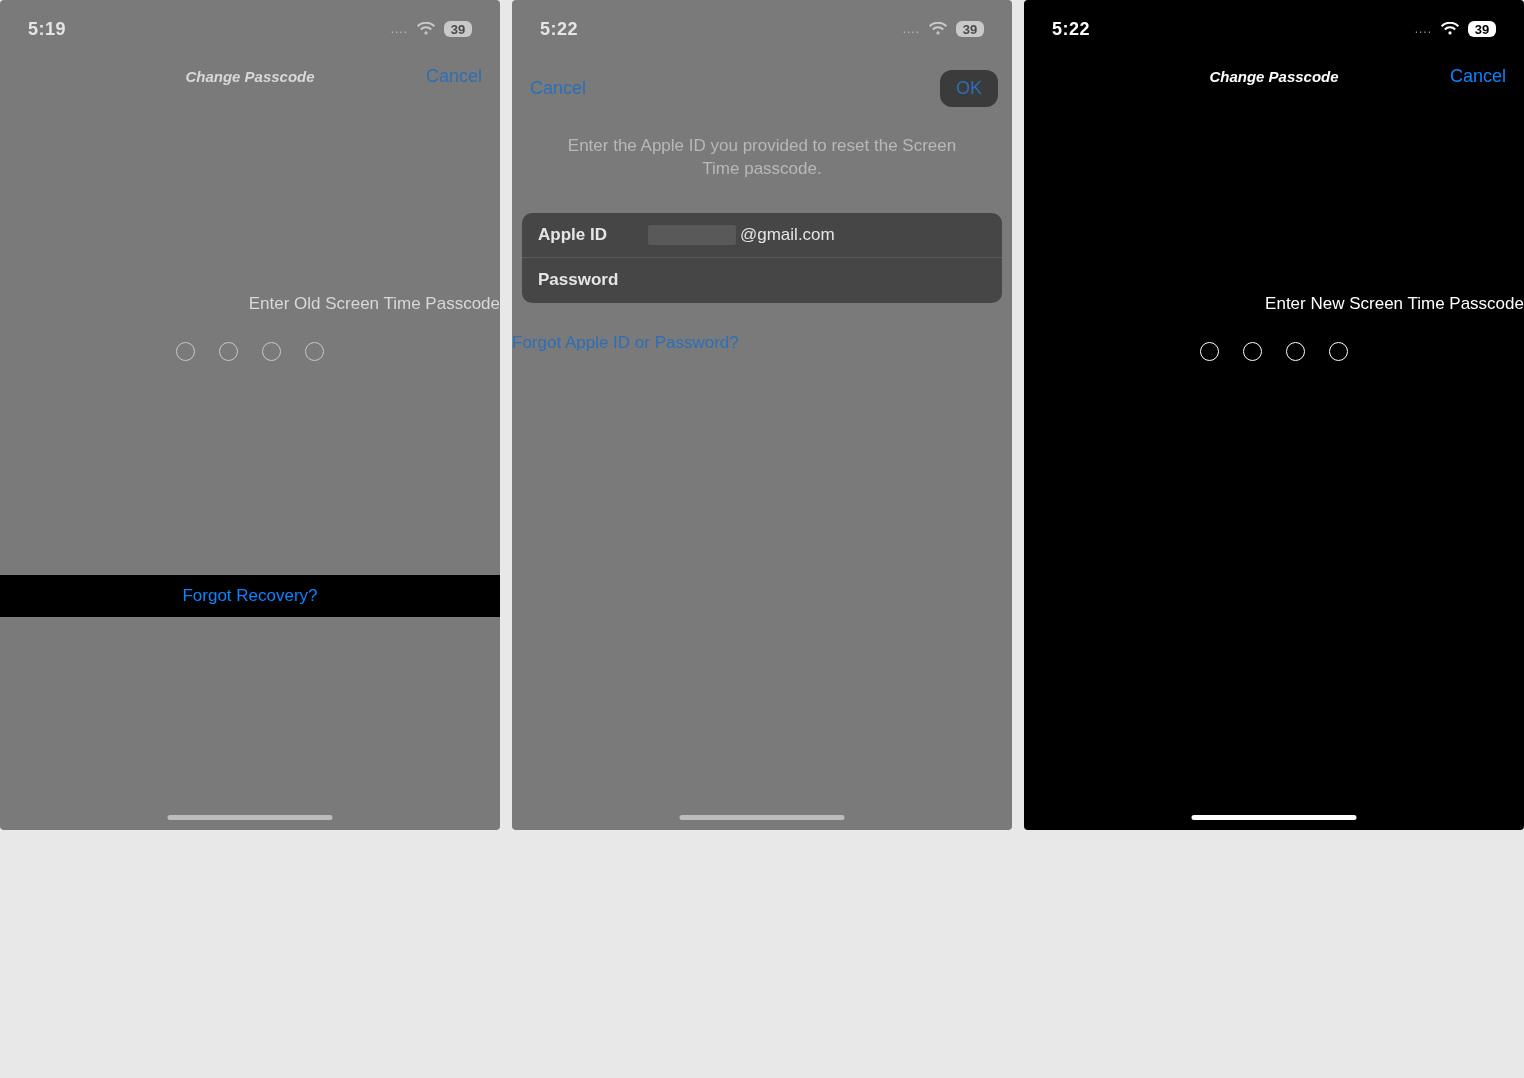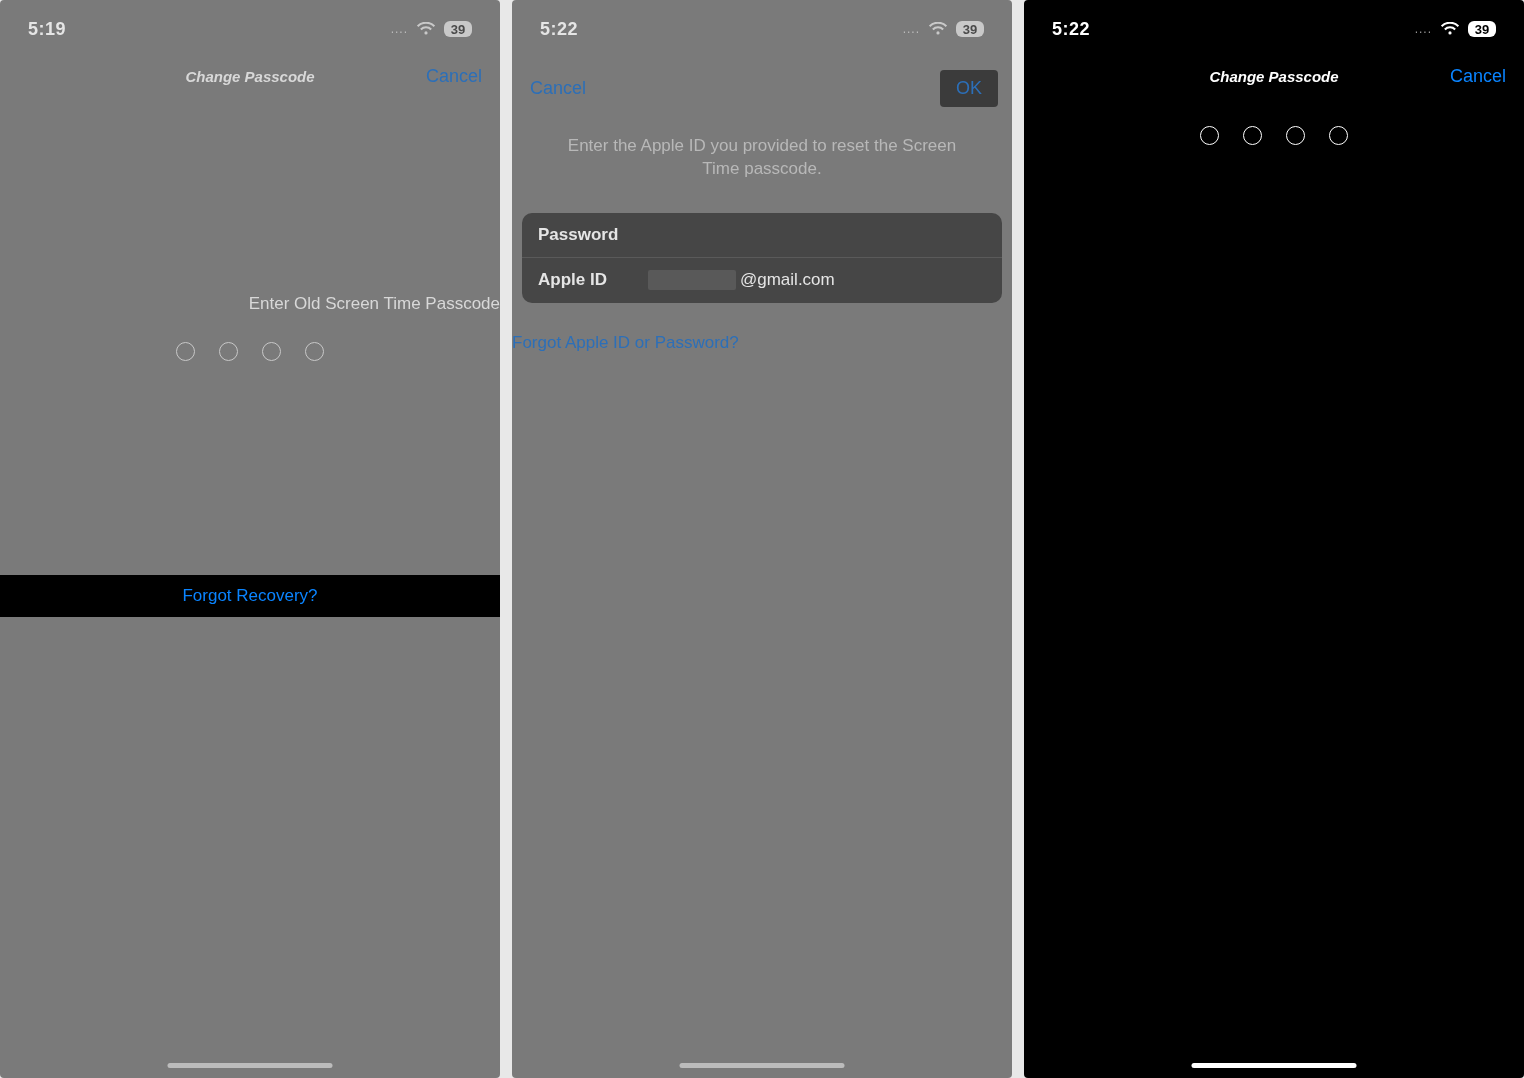--- a/index.html
+++ b/index.html
@@ -1,17 +1,17 @@
 <!DOCTYPE html>
 <html><head>
 <meta charset="utf-8">
 <style>
   * { box-sizing: border-box; margin: 0; padding: 0; font-family: -apple-system, "SF Pro Text", "Helvetica Neue", Arial, sans-serif; }
   body { background: #e8e8e8; width: 1524px; height: 1078px; display: flex; gap: 12px; padding: 0; }
-  .phone { height: 1078px; flex: 1; position: relative; overflow: hidden; border-radius: 4px; }
+  .phone { height: 830px; flex: 1; position: relative; overflow: hidden; border-radius: 4px; }
   .dim { background: #7a7a7a; }
   .dark { background: #000; }
   .statusbar { display: flex; justify-content: space-between; align-items: center; padding: 16px 28px 12px 28px; height: 54px; }
   .time { font-size: 18px; font-weight: 600; color: #fff; letter-spacing: 0.5px; }
   .dim .time { color: #e5e5e5; }
   .right-icons { display: flex; align-items: center; gap: 8px; }
   .dots { font-size: 12px; letter-spacing: 1px; color: #bcbcbc; }
   .dark .dots { color: #9a9a9a; }
   .wifi-icon { width: 20px; height: 14px; }
   .battery-pill { display: inline-flex; align-items: center; justify-content: center; height: 16px; padding: 0 4px; border-radius: 6px; font-size: 13px; font-weight: 700; min-width: 28px; position: relative; }
@@ -28,21 +28,21 @@
   .pc-dot { width: 19px; height: 19px; border: 1.8px solid #c8c8c8; border-radius: 50%; }
   .dark .pc-dot { border-color: #fff; }
   .forgot-bar { position: absolute; left: 0; right: 0; top: 575px; background: #000; height: 42px; display: flex; align-items: center; justify-content: center; }
   .forgot-link { color: #0a84ff; font-size: 17px; }
   .home-ind { position: absolute; bottom: 10px; left: 50%; transform: translateX(-50%); width: 165px; height: 5px; border-radius: 3px; background: #bcbcbc; }
   .dark .home-ind { background: #fff; }
 
   
   .sheet-nav { display:flex; justify-content:space-between; align-items:center; padding: 16px 14px 10px 18px; }
   .sheet-cancel { color:#2c6fb8; font-size:18px; }
-  .ok-btn { background:#3b3b3b; color:#2c6fb8; font-size:18px; padding:8px 16px; border-radius:4px; }
+  .ok-btn { background:#3b3b3b; color:#2c6fb8; font-size:18px; padding:8px 16px; border-radius:12px; }
   .big-title { text-align:center; font-size:32px; line-height:1.28; font-weight:700; color:#cfcfcf; margin-top:36px; padding:0 30px; letter-spacing:0.3px; }
   .sub { text-align:center; font-size:17px; color:#b8b8b8; margin-top:18px; padding:0 38px; line-height:1.35; }
   .form { margin-top:32px; background:#464646; border-radius:10px; margin-left:10px; margin-right:10px; overflow:hidden; }
   .row { display:flex; align-items:center; height:45px; padding:0 16px; border-bottom:1px solid #5a5a5a; }
   .row:last-child { border-bottom:none; }
   .row-label { color:#e5e5e5; font-size:17px; font-weight:600; width:110px; flex-shrink:0; }
   .row-val { color:#e5e5e5; font-size:17px; display:flex; align-items:center; gap:4px; }
   .redact { display:inline-block; width:88px; height:20px; background:#595959; border-radius:2px; }
   .forgot2 { margin-top:30px; color:#2c6fb8; font-size:17px; }
 </style>
@@ -92,28 +92,28 @@
         </span>
     </span>
   </div>
   <div class="sheet-nav">
     <span class="sheet-cancel">Cancel</span>
     <span class="ok-btn">OK</span>
   </div>
   <div class="sub">Enter the Apple ID you provided to reset the Screen Time passcode.</div>
   <div class="form">
     <div class="row">
-      <span class="row-label">Password</span>
-    </div>
-    <div class="row">
       <span class="row-label">Apple ID</span>
       <span class="row-val">
         <span class="redact"></span>
         <span>@gmail.com</span>
       </span>
+    </div>
+    <div class="row">
+      <span class="row-label">Password</span>
     </div>
   </div>
   <div class="forgot2">Forgot Apple ID or Password?</div>
   <div class="home-ind"></div>
 </div>
 
 <div class="phone dark">
   <div class="statusbar">
     <span class="time">5:22</span>
     <span class="right-icons">
@@ -123,20 +123,21 @@
         </svg>
       <span class="battery-pill">
           <span>39</span>
         </span>
     </span>
   </div>
   <div class="navbar">
     <span class="nav-title">Change Passcode</span>
     <span class="nav-cancel">Cancel</span>
   </div>
+  <div class="prompt">Enter New Screen Time Passcode</div>
   <div class="dots-row">
     <span class="pc-dot"></span>
     <span class="pc-dot"></span>
     <span class="pc-dot"></span>
     <span class="pc-dot"></span>
   </div>
   <div class="home-ind"></div>
 </div>
 
 </body></html>

